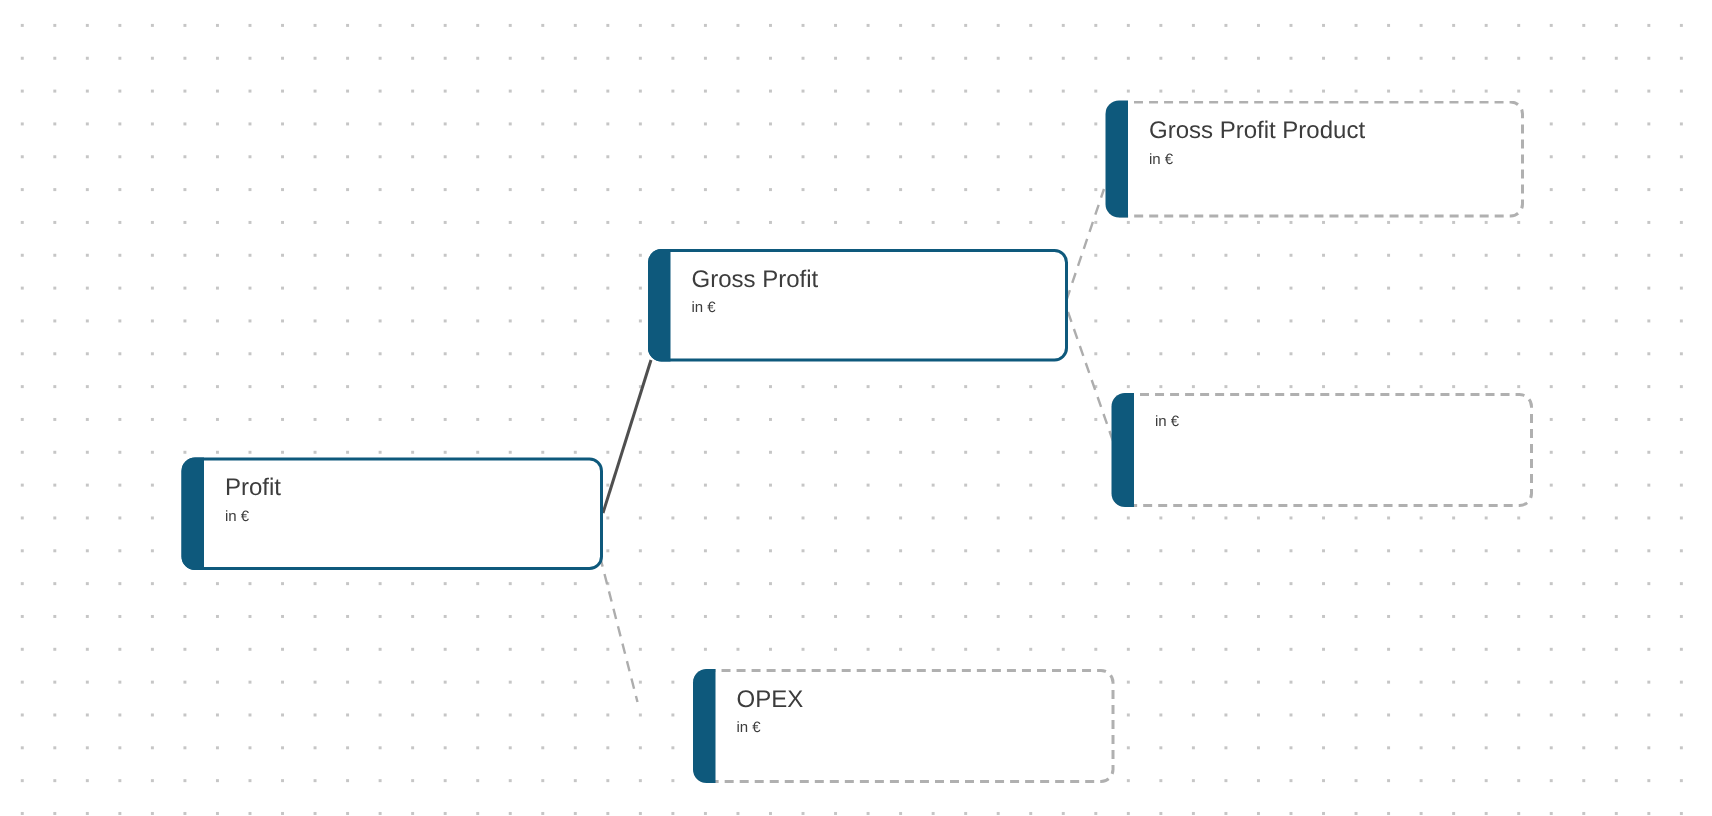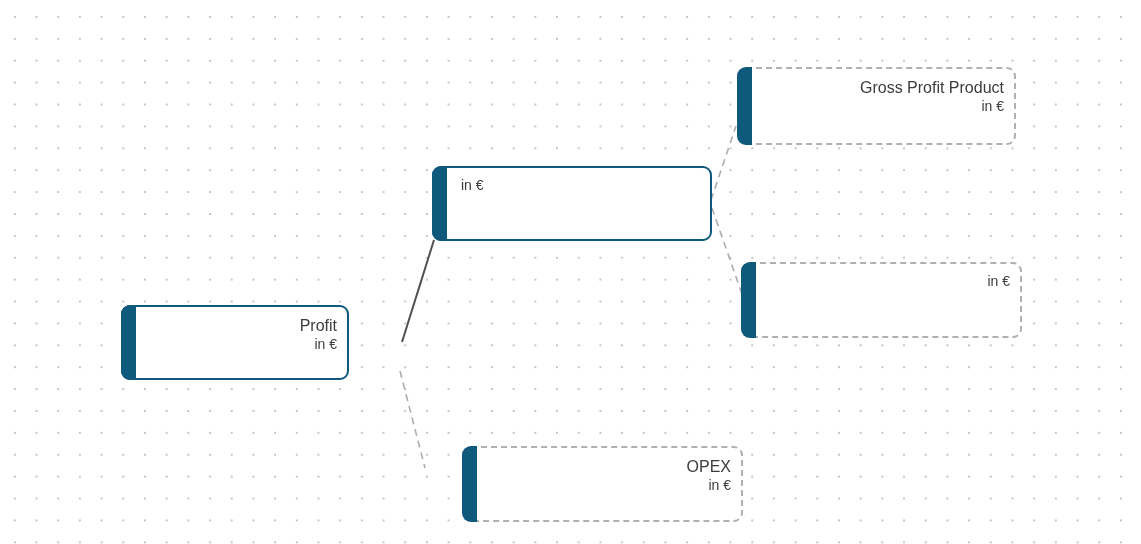--- a/index.html
+++ b/index.html
@@ -42,45 +42,44 @@
     background: #ffffff;
     border-radius: 9px;
     padding: 9px 10px 8px 27px;
     cursor: pointer;
   }
   .node--solid {
     border: 2px solid #0e597c;
   }
   .node--dashed {
     border: 2px dashed #b0b0b0;
-    text-align: right;
   }
   .node__accent {
     position: absolute;
     left: -2px;
     top: -2px;
     bottom: -2px;
     width: 15px;
     background: #0e597c;
     border-radius: 9px 0 0 9px;
   }
   .node__title {
     display: block;
     font-size: 16px;
     line-height: 20px;
     color: #3c3c3c;
   }
   .node__unit {
     display: block;
-    font-size: 14px;
+    font-size: 10px;
     line-height: 17px;
     color: #3c3c3c;
   }
   
-  #node-profit                { left: 121px; top: 305px; width: 228px; height: 75px; text-align: right; }
+  #node-profit                { left: 121px; top: 305px; width: 281px; height: 75px; }
   #node-gross-profit          { left: 432px; top: 166px; width: 280px; height: 75px; }
   #node-gross-profit-product  { left: 737px; top:  67px; width: 279px; height: 78px; }
   #node-gross-profit-services { left: 741px; top: 262px; width: 281px; height: 76px; }
   #node-opex                  { left: 424px; top: 446px; width: 281px; height: 76px; margin-left: 38px; }
 </style>
 </head>
 <body>
 
 <div class="canvas">
 
@@ -92,20 +91,21 @@
   </svg>
 
   <div id="node-profit" class="node node--solid">
     <span class="node__accent"></span>
     <span class="node__title">Profit</span>
     <span class="node__unit">in €</span>
   </div>
 
   <div id="node-gross-profit" class="node node--solid">
     <span class="node__accent"></span>
+    <span class="node__title">Gross Profit</span>
     <span class="node__unit">in €</span>
   </div>
 
   <div id="node-gross-profit-product" class="node node--dashed">
     <span class="node__accent"></span>
     <span class="node__title">Gross Profit Product</span>
     <span class="node__unit">in €</span>
   </div>
 
   <div id="node-gross-profit-services" class="node node--dashed">

